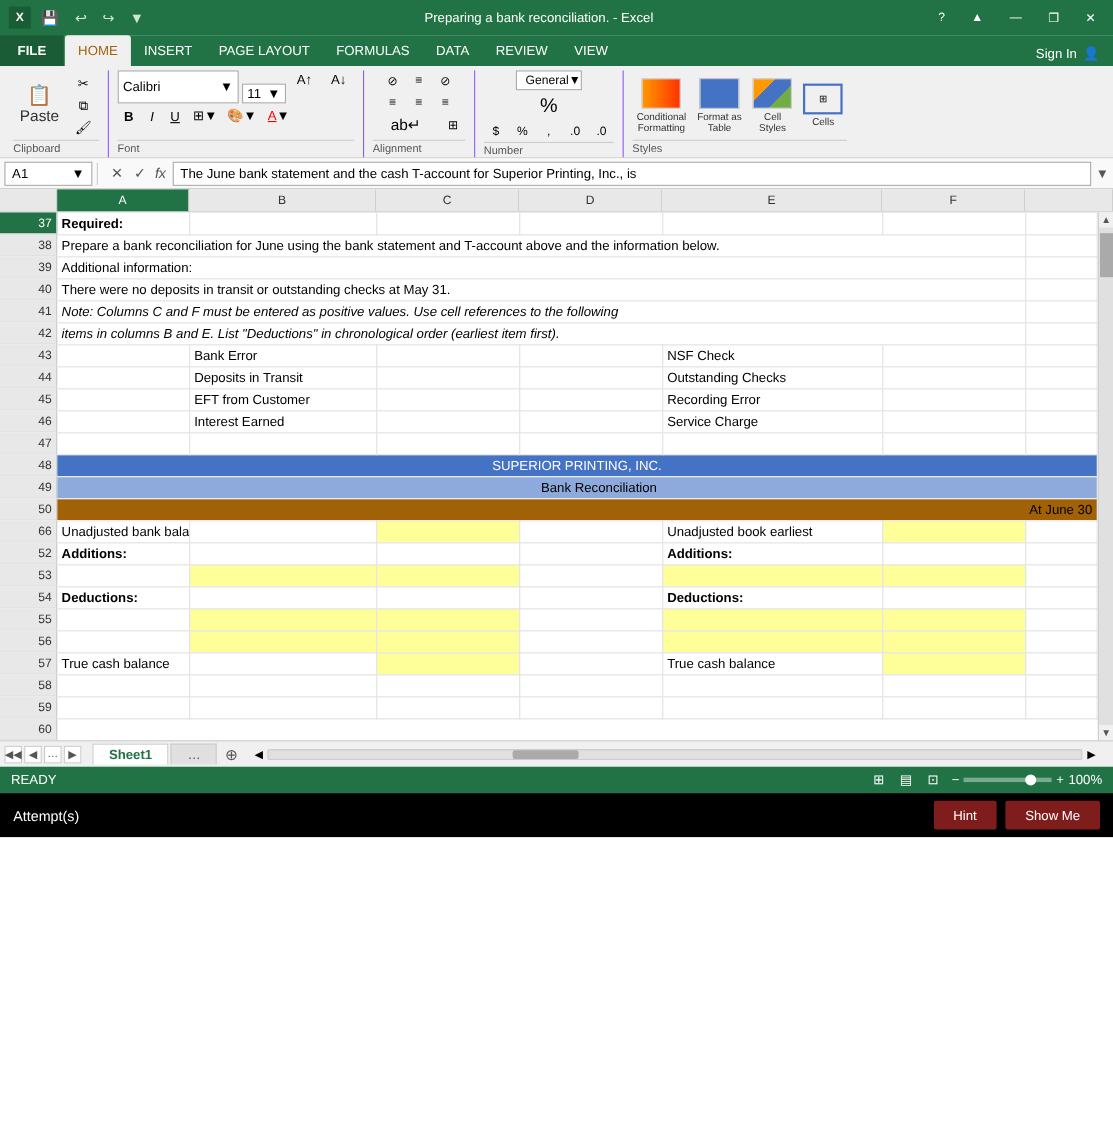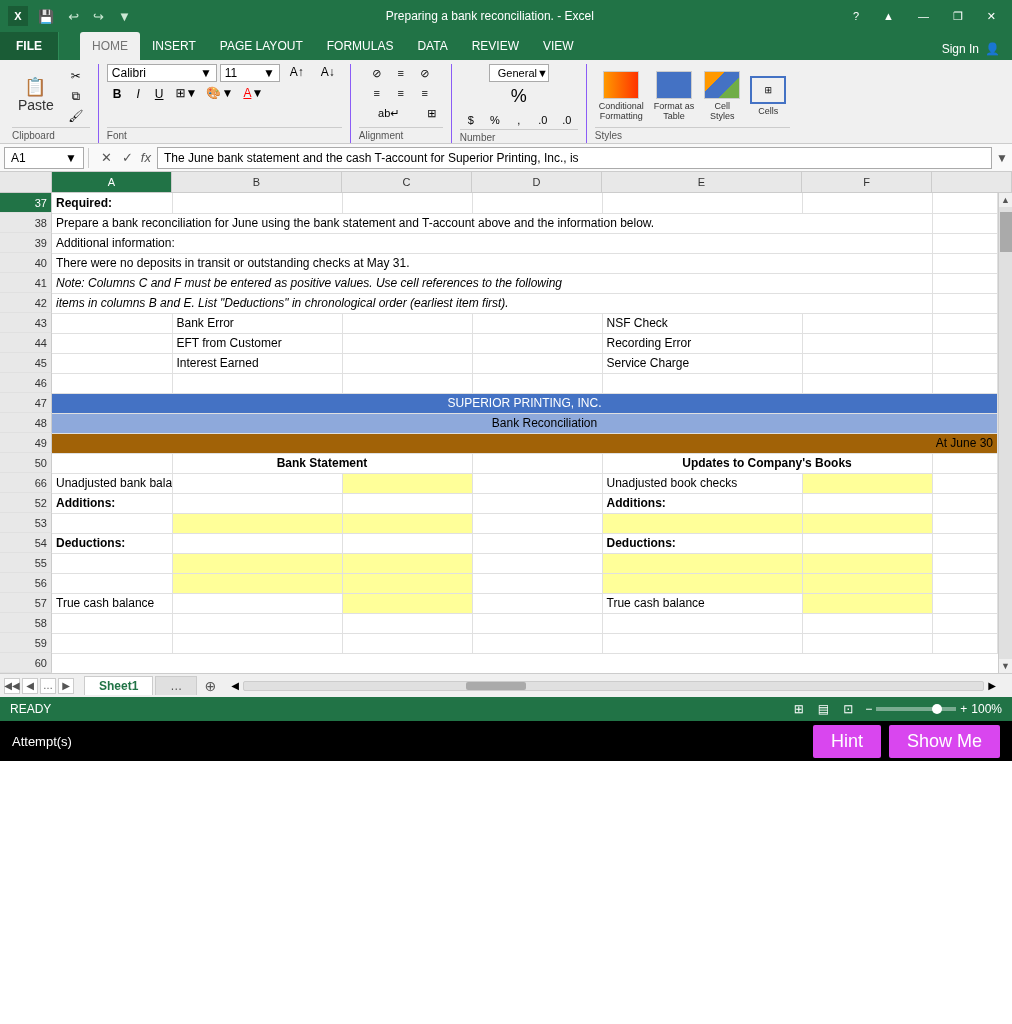--- a/index.html
+++ b/index.html
@@ -47,24 +47,23 @@
       color: white;
       padding: 4px 12px;
       font-size: 12px;
       cursor: pointer;
       height: 28px;
       display: flex;
       align-items: center;
     }
     .tab-item.active {
       background: #f0f0f0;
-      color: #737373;
+      color: #a16207;
       border-top-left-radius: 3px;
       border-top-right-radius: 3px;
-      margin-left: 21px;
     }
     .sign-in { color: white; font-size: 12px; padding: 4px 12px; margin-left: auto; cursor: pointer; display: flex; align-items: center; gap: 6px; }
 
     
     .ribbon {
       background: #f0f0f0;
       border-bottom: 1px solid #ccc;
       display: flex;
       align-items: stretch;
       padding: 4px 4px 0 4px;
@@ -79,21 +78,21 @@
       min-width: 60px;
     }
     .ribbon-group:last-child { border-right: none; }
     .ribbon-group-content { display: flex; align-items: center; flex: 1; gap: 2px; }
     .ribbon-group-label { font-size: 10px; color: #555; padding: 2px 0; border-top: 1px solid #ccc; width: 100%; text-align: left; margin-top: auto; }
     .rb-btn { display: flex; flex-direction: column; align-items: center; padding: 2px 4px; cursor: pointer; border-radius: 2px; min-width: 28px; }
     .rb-icon { font-size: 18px; line-height: 1; }
     .rb-label { font-size: 14px; color: #333; margin-top: 1px; }
     .rb-btn-large { display: flex; flex-direction: column; align-items: center; padding: 4px 6px; cursor: pointer; border-radius: 2px; }
     .font-name-box { border: 1px solid #aaa; padding: 1px 4px; font-size: 12px; width: 110px; display: flex; align-items: center; justify-content: space-between; background: white; }
-    .font-size-box { border: 1px solid #aaa; padding: 1px 4px; font-size: 12px; width: 60px; background: white; display: flex; align-items: center; justify-content: space-between; }
+    .font-size-box { border: 1px solid #aaa; padding: 1px 4px; font-size: 12px; width: 40px; background: white; display: flex; align-items: center; justify-content: space-between; margin-top: 12px; }
     .font-row { display: flex; gap: 3px; }
     .font-btn { border: 1px solid transparent; padding: 1px 5px; cursor: pointer; font-size: 12px; background: none; }
     .font-btn.bold { font-weight: bold; }
     .font-btn.italic { font-style: italic; }
     .font-btn.underline { text-decoration: underline; }
     .align-row { display: flex; gap: 2px; }
     .align-btn { width: 22px; height: 18px; border: 1px solid transparent; cursor: pointer; display: flex; align-items: center; justify-content: center; font-size: 11px; background: none; }
     .style-item { display: flex; flex-direction: column; align-items: center; cursor: pointer; padding: 2px 4px; border-radius: 2px; }
     .style-preview { width: 36px; height: 28px; border: 1px solid #ccc; display: flex; align-items: center; justify-content: center; font-size: 8px; margin-bottom: 2px; }
     .style-label { font-size: 9px; color: #333; text-align: center; }
@@ -173,21 +172,21 @@
     .bottom-bar {
       background: #000;
       height: 40px;
       display: flex;
       align-items: center;
       padding: 0 12px;
       justify-content: space-between;
     }
     .bottom-label { color: white; font-size: 13px; font-weight: 400; }
     .bottom-btns { display: flex; gap: 8px; }
-    .bottom-btn { background: #d946ef; color: white; border: none; padding: 6px 18px; font-size: 18px; cursor: pointer; border-radius: 2px; }
+    .bottom-btn { background: #7f1d1d; color: white; border: none; padding: 6px 18px; font-size: 12px; cursor: pointer; border-radius: 2px; }
 
     
     .right-scroll { width: 14px; background: #f0f0f0; border-left: 1px solid #ccc; display: flex; flex-direction: column; align-items: center; }
     .scroll-arrow { width: 14px; height: 14px; display: flex; align-items: center; justify-content: center; font-size: 9px; cursor: pointer; color: #555; }
     .vscroll-track { flex: 1; width: 14px; background: #e0e0e0; position: relative; }
     .vscroll-thumb { width: 12px; height: 40px; background: #aaa; position: absolute; top: 5px; left: 1px; }
   </style>
 </head>
 <body>
 
@@ -289,21 +288,21 @@
         <div class="align-btn">⊘</div>
         <div class="align-btn">≡</div>
         <div class="align-btn">⊘</div>
       </div>
       <div class="align-row">
         <div class="align-btn">≡</div>
         <div class="align-btn">≡</div>
         <div class="align-btn">≡</div>
       </div>
       <div class="align-row">
-        <div class="align-btn" style="width:60px;font-size:11px;">ab↵</div>
+        <div class="align-btn" style="width:60px;font-size:14px;">ab↵</div>
         <div class="align-btn">⊞</div>
       </div>
     </div>
     <div class="ribbon-group-label">Alignment</div>
   </div>
 
   <div class="ribbon-group" style="min-width:70px;">
     <div class="ribbon-group-content" style="flex-direction:column;align-items:center;">
       <div style="border:1px solid #aaa;padding:2px 8px;font-size:11px;background:white;width:60px;text-align:center;cursor:pointer;display:flex;align-items:center;justify-content:space-between;">
         <span>General</span>
@@ -443,20 +442,29 @@
         <tr>
           <td></td>
           <td>Bank Error</td>
           <td></td>
           <td></td>
           <td>NSF Check</td>
           <td></td>
           <td></td>
         </tr>
 
+        <tr>
+          <td></td>
+          <td>Deposits in Transit</td>
+          <td></td>
+          <td></td>
+          <td>Outstanding Checks</td>
+          <td></td>
+          <td></td>
+        </tr>
 
         <tr>
           <td></td>
           <td>EFT from Customer</td>
           <td></td>
           <td></td>
           <td>Recording Error</td>
           <td></td>
           <td></td>
         </tr>
@@ -486,34 +494,27 @@
         </tr>
 
         <tr>
           <td colspan="7" style="background:#8ea9db;text-align:center;padding-left:44px;">Bank Reconciliation</td>
         </tr>
 
         <tr>
           <td colspan="7" style="background:#a16207;text-align:right;">At June 30</td>
         </tr>
 
-        <tr>
-          <td></td>
-          <td colspan="2" style="text-align:center;font-weight:bold;">Bank Statement</td>
-          <td></td>
-          <td colspan="2" style="text-align:center;font-weight:bold;">Updates to Company's Books</td>
-          <td></td>
-        </tr>
 
         <tr>
           <td>Unadjusted bank balance</td>
           <td></td>
           <td style="background:#ffff99;"></td>
           <td></td>
-          <td>Unadjusted book checks</td>
+          <td>Unadjusted book earliest</td>
           <td style="background:#ffff99;"></td>
           <td></td>
         </tr>
 
         <tr>
           <td style="font-weight:bold;">Additions:</td>
           <td></td>
           <td></td>
           <td></td>
           <td style="font-weight:bold;">Additions:</td>

